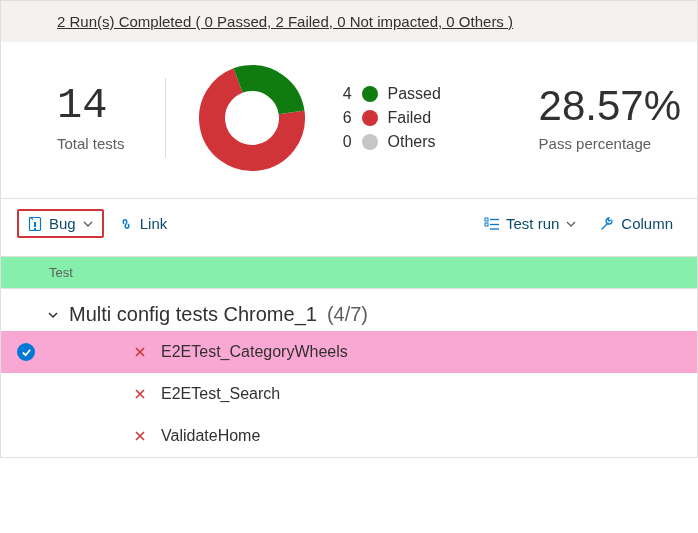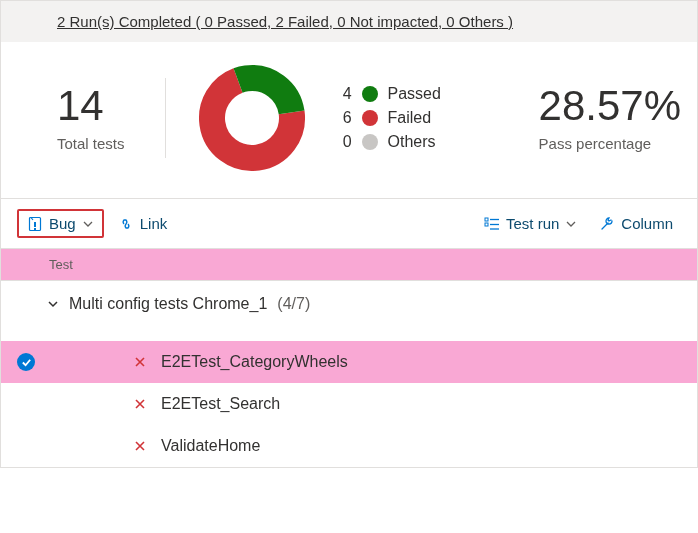--- a/index.html
+++ b/index.html
@@ -25,21 +25,21 @@
     font-size: 15px;
     color: #323130;
     text-decoration: underline;
   }
   .stats-row {
     display: flex;
     align-items: center;
     padding: 20px 16px 24px 56px;
   }
   .stat-block { display: flex; flex-direction: column; }
-  .big-num { font-size: 42px; font-weight: 300; line-height: 1; color: #323130; }
+  .big-num { font-size: 42px; font-weight: 300; line-height: 1; color: #323130; font-family: Liberation Mono, monospace; }
   .stat-label { color: #605e5c; margin-top: 8px; font-size: 15px; }
   .divider { width: 1px; height: 80px; background: #e1dfdd; margin: 0 30px 0 40px; }
   .donut-wrap { display: flex; align-items: center; gap: 20px; }
   .legend { display: flex; flex-direction: column; gap: 6px; }
   .legend-row { display: flex; align-items: center; gap: 10px; }
   .legend-count { width: 24px; text-align: right; font-size: 16px; }
   .dot { width: 16px; height: 16px; border-radius: 50%; }
   .dot.passed { background: #107c10; }
   .dot.failed { background: #d13438; }
   .dot.others { background: #c8c6c4; }
@@ -63,27 +63,28 @@
     border: 2px solid #d13438;
     border-radius: 2px;
   }
   .spacer { flex: 1; }
   .column-header {
     padding: 8px 16px 8px 48px;
     font-size: 13px;
     color: #605e5c;
     border-top: 1px solid #e1dfdd;
     border-bottom: 1px solid #e1dfdd;
-    background: #f9a8d4;
+    background: #86efac;
+    margin-top: 8px;
   }
   .group-row {
     display: flex; align-items: center;
-    padding: 14px 16px 28px 46px;
+    padding: 14px 16px 5px 46px;
     gap: 10px;
-    font-size: 16px;
+    font-size: 20px;
     cursor: pointer;
   }
   .group-count { color: #605e5c; }
   .test-row {
     display: flex; align-items: center;
     padding: 12px 16px 12px 16px;
     gap: 14px;
     font-size: 16px;
   }
   .test-row.selected { background: #f9a8d4; }

